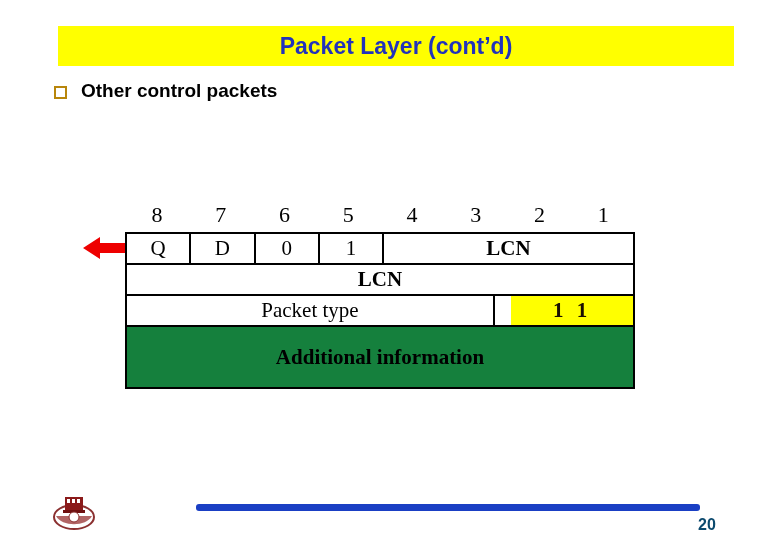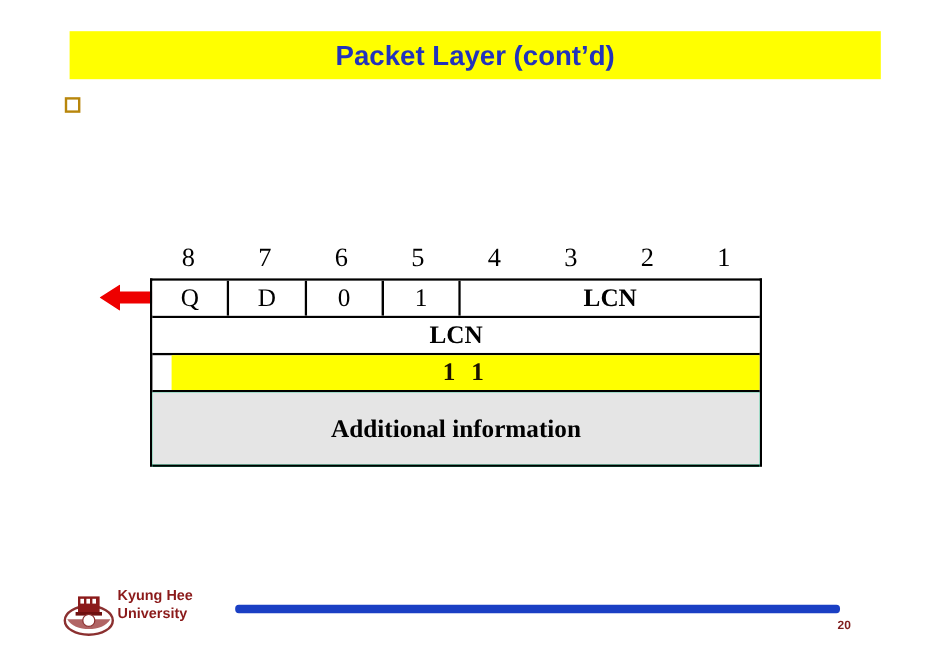--- a/index.html
+++ b/index.html
@@ -127,21 +127,21 @@
     font-weight: bold;
     letter-spacing: 4px;
     color: #1a1000;
     margin-left: 16px;
   }
   .row-green {
     height: 62px;
     background: #00efa0;
   }
   .cell-green {
-    background: #e5e5e5;
+    background: #15803d;
     font-size: 21px;
   }
 
   
   .red-arrow {
     position: absolute;
     left: 83px;
     top: 237px;
     width: 44px;
     height: 22px;
@@ -173,36 +173,37 @@
     width: 504px;
     height: 7px;
     background: #1a3fc4;
     border-radius: 3px;
   }
   .page-number {
     position: absolute;
     left: 698px;
     top: 516px;
     font-family: "Liberation Sans", sans-serif;
-    font-size: 10px;
-    font-weight: bold;
-    color: #7f1d1d;
+    font-size: 16px;
+    font-weight: bold;
+    color: #0c4a6e;
   }
 </style>
 </head>
 <body>
 
 <div class="slide">
 
   <div class="title-banner">
     <span class="title-text">Packet Layer (cont’d)</span>
   </div>
 
   <div class="bullet-row">
     <span class="bullet-square"></span>
+    <span class="bullet-text">Other control packets</span>
   </div>
 
   <svg class="red-arrow" viewBox="0 0 44 22">
     <polygon points="0,11 17,0 17,6 44,6 44,16 17,16 17,22" fill="#ee0000"></polygon>
   </svg>
 
   <div class="diagram">
 
     <div class="bit-header">
       <span class="bitnum">8</span>
@@ -223,20 +224,21 @@
         <div class="pkt-cell w1">0</div>
         <div class="pkt-cell w1">1</div>
         <div class="pkt-cell w4 last">LCN</div>
       </div>
 
       <div class="pkt-row">
         <div class="pkt-cell w8 last">LCN</div>
       </div>
 
       <div class="pkt-row">
+        <div class="pkt-cell w6">Packet type</div>
         <div class="pkt-cell w2 last cell-yellow">1 1</div>
       </div>
 
       <div class="pkt-row row-green">
         <div class="pkt-cell w8 last cell-green">Additional information</div>
       </div>
 
     </div>
   </div>
 
@@ -244,22 +246,18 @@
     <ellipse cx="22" cy="28" rx="20" ry="12" fill="none" stroke="#8b3030" stroke-width="2"></ellipse>
     <path d="M4 27 C10 38, 34 38, 40 27" fill="#a34a4a" opacity="0.85"></path>
     <rect x="13" y="8" width="18" height="14" fill="#8b1a1a"></rect>
     <rect x="15" y="10" width="3" height="4" fill="#ffffff"></rect>
     <rect x="20" y="10" width="3" height="4" fill="#ffffff"></rect>
     <rect x="25" y="10" width="3" height="4" fill="#ffffff"></rect>
     <rect x="11" y="21" width="22" height="3" fill="#6f1010"></rect>
     <circle cx="22" cy="28" r="5" fill="#ffffff" stroke="#8b3030" stroke-width="1"></circle>
   </svg>
 
-  <div class="footer-univ">
-    <div>Kyung Hee</div>
-    <div>University</div>
-  </div>
 
   <div class="footer-rule"></div>
 
   <div class="page-number">20</div>
 
 </div>
 
 </body></html>

